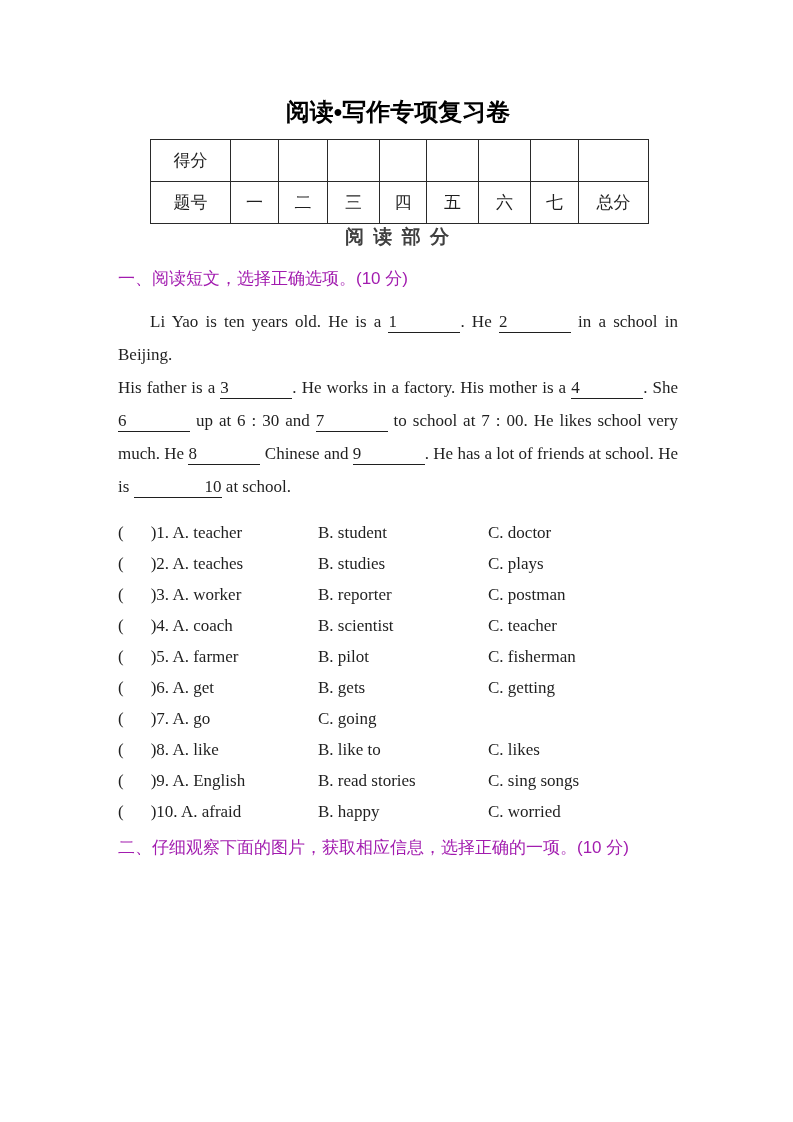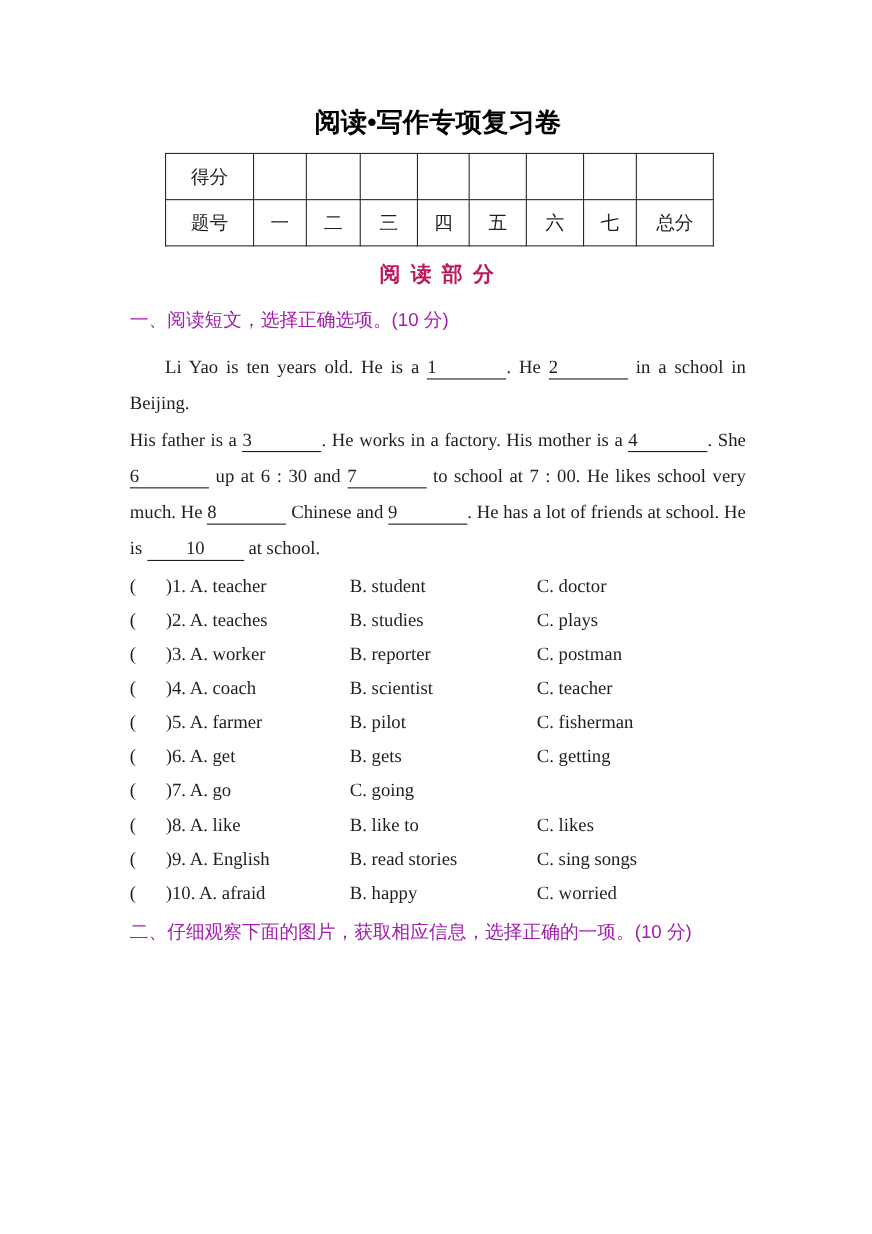--- a/index.html
+++ b/index.html
@@ -34,27 +34,26 @@
     color: #1f1f1f;
   }
   table.score-table td {
     border: 1.5px solid #2a2a2a;
     height: 41px;
     text-align: center;
     vertical-align: middle;
     padding: 0;
   }
   .reading-header {
-    margin-top: 12px;
     text-align: center;
     font-family: "Liberation Sans", sans-serif;
     font-size: 19px;
     font-weight: bold;
     letter-spacing: 2px;
-    color: #be185d;
+    color: #404040;
   }
   .sec-heading {
     margin-top: 17px;
     font-family: "Liberation Sans", sans-serif;
     font-size: 17px;
     color: #a21caf;
     line-height: 24px;
   }
   .passage {
     margin-top: 14px;
@@ -64,23 +63,23 @@
   .p-line.just { text-align: justify; text-align-last: justify; }
   .p-line.ind { text-indent: 32px; }
   .blank {
     display: inline-block;
     min-width: 72px;
     border-bottom: 1.2px solid #1f1f1f;
     text-align: center;
     text-indent: 0;
     line-height: 21px;
   }
-  .p-line:last-child .blank { min-width: 88px; }
+  .p-line:last-child .blank { min-width: 88px; text-align: right; }
   .questions {
-    margin-top: 2px;
+    margin-top: 14px;
     font-size: 17px;
   }
   .q-row {
     display: grid;
     grid-template-columns: 200px 170px 1fr;
     line-height: 31px;
   }
   .paren-gap { display: inline-block; width: 27px; }
   .part2 { margin-top: 9px; }
 </style>

